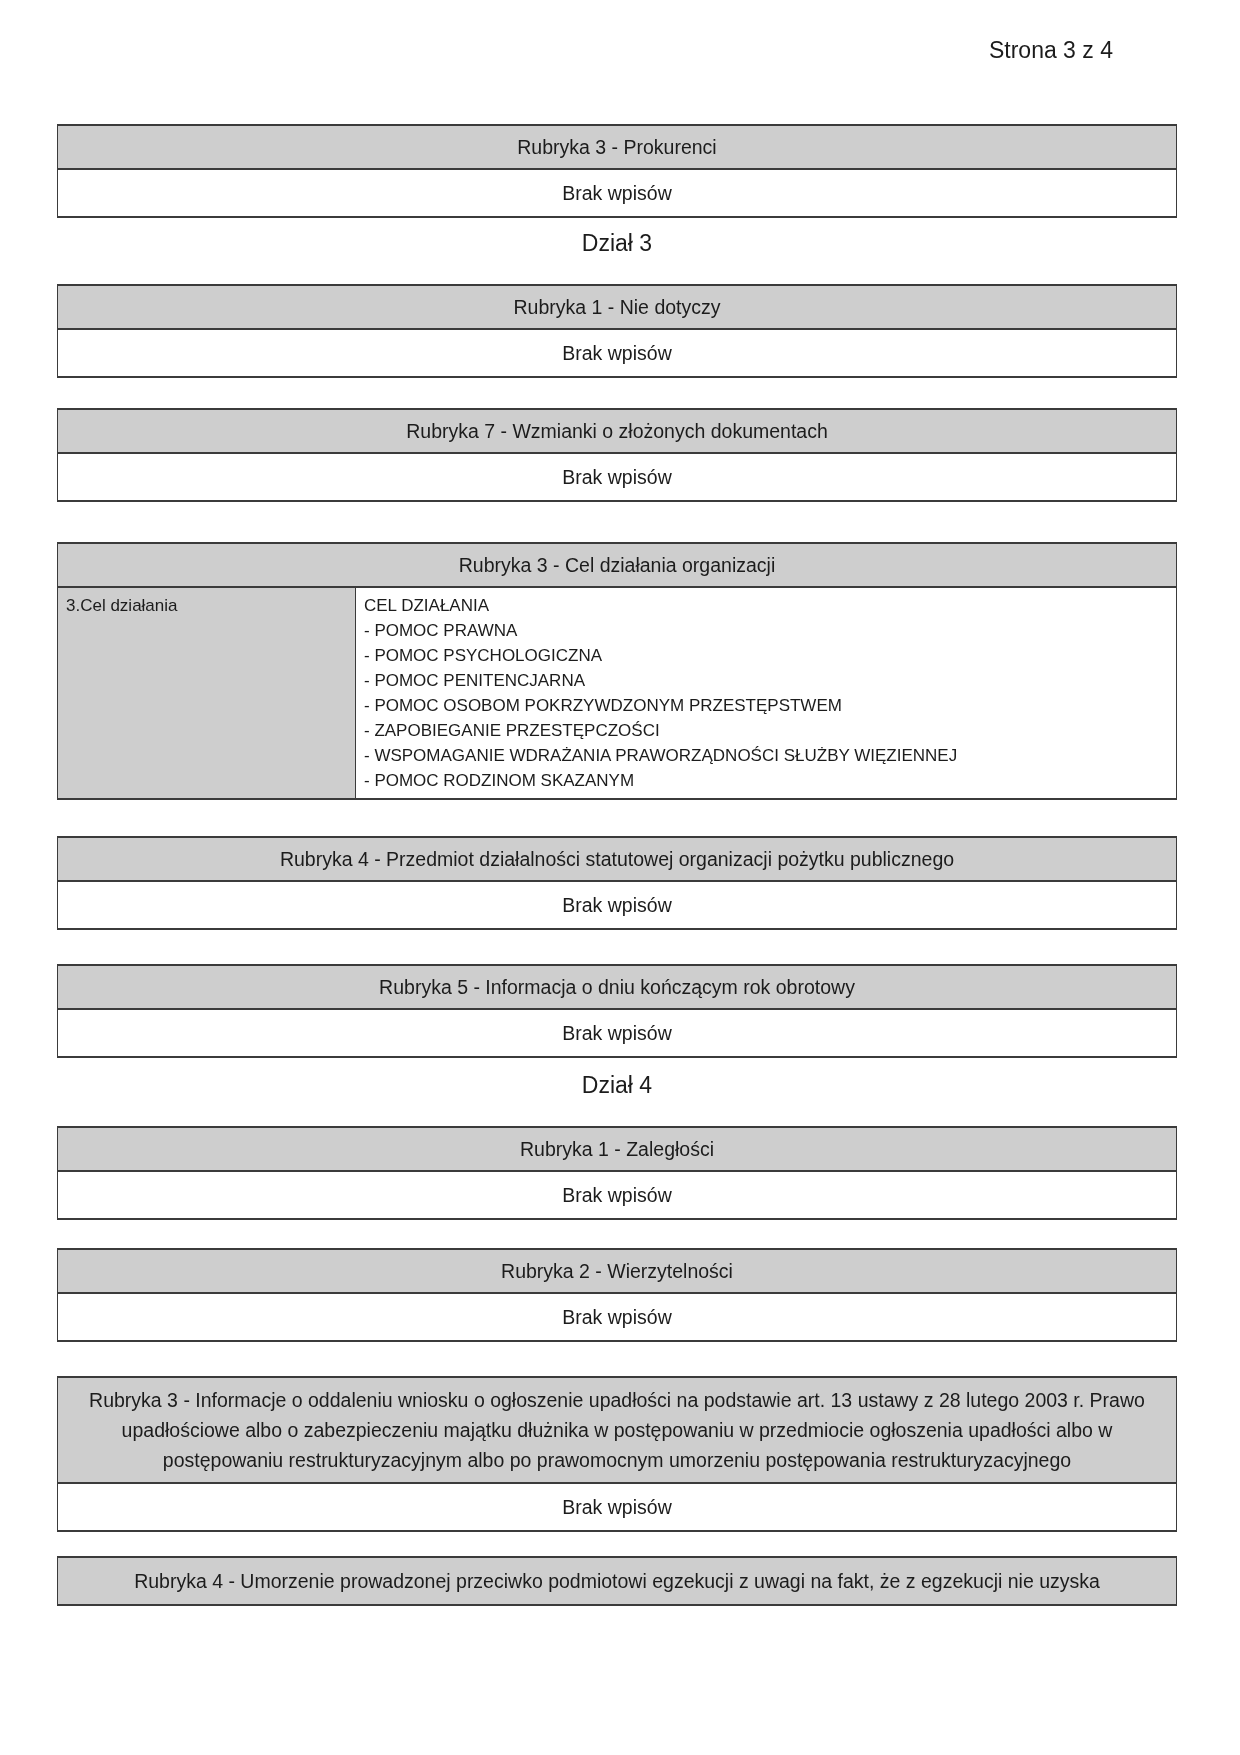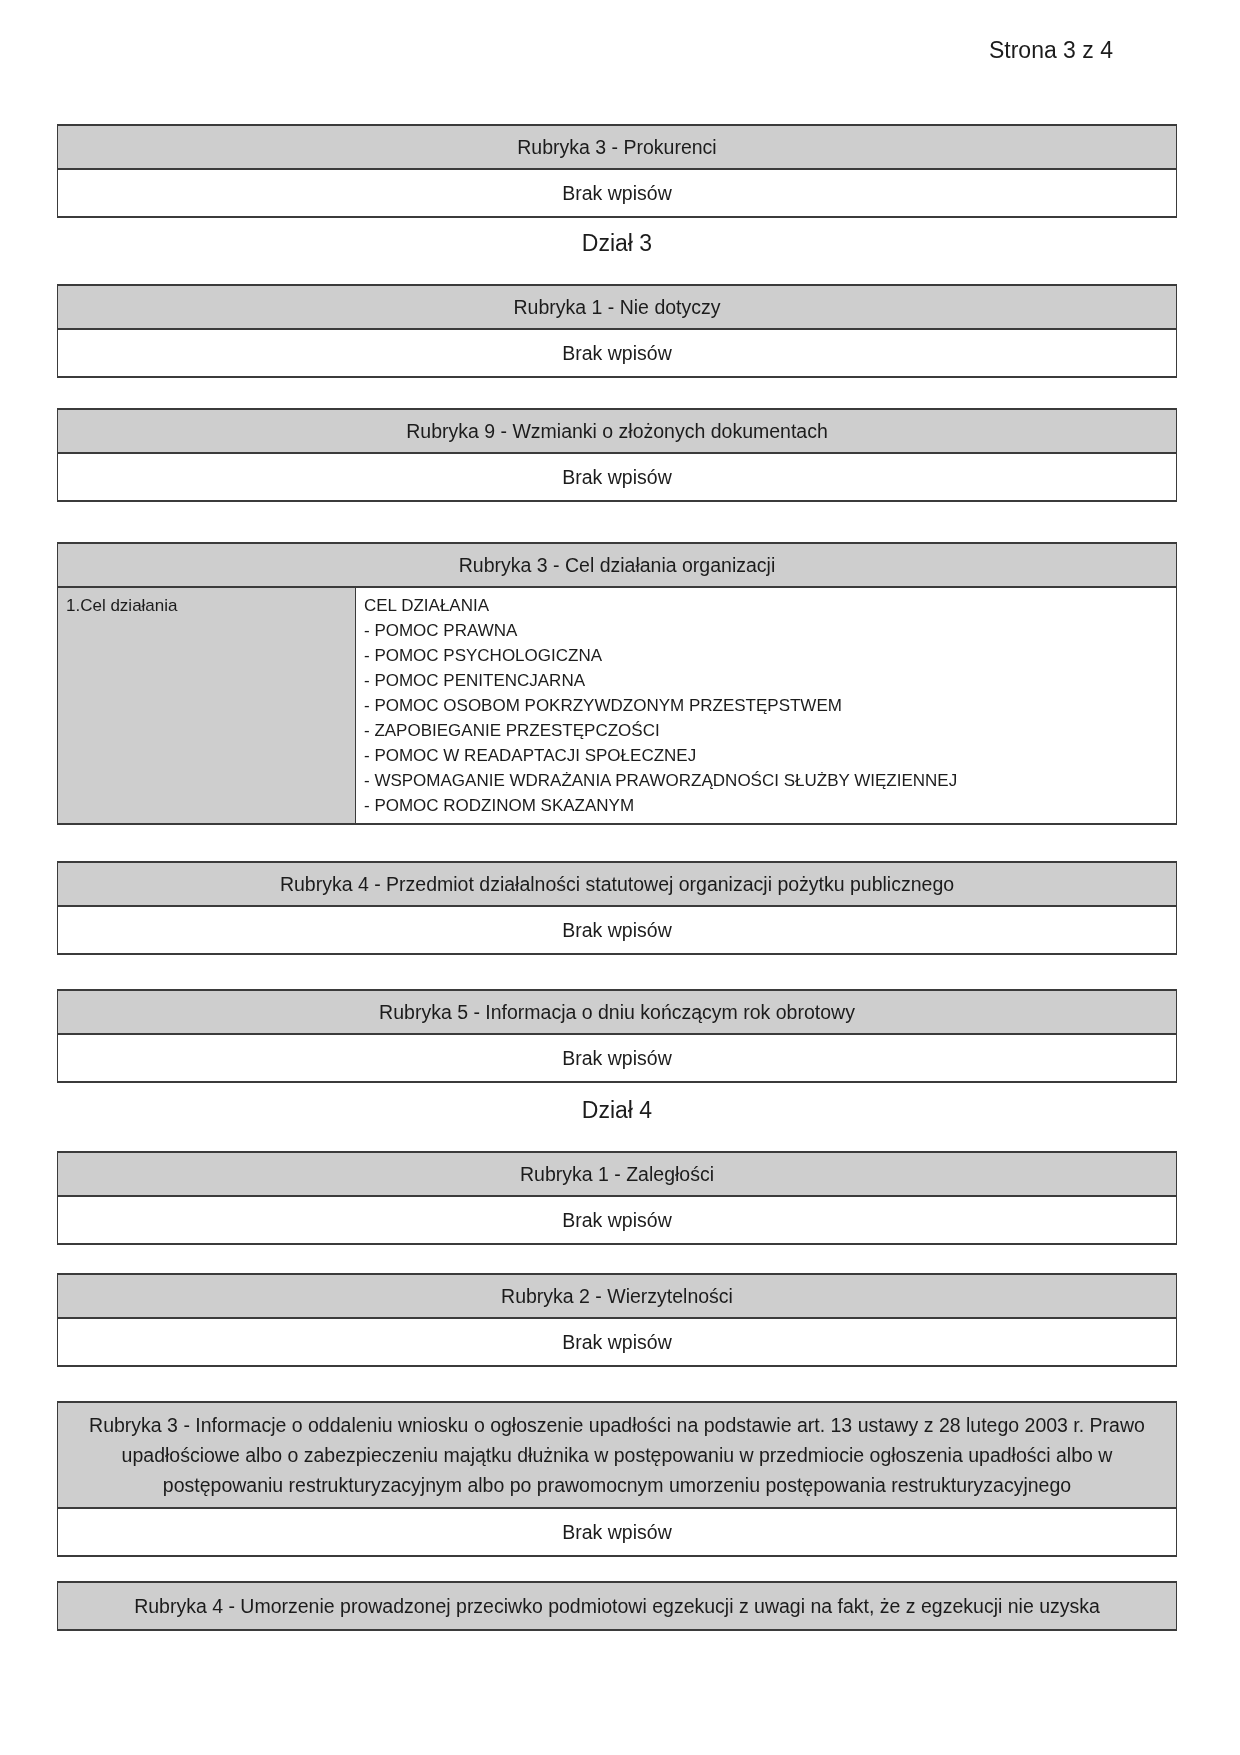--- a/index.html
+++ b/index.html
@@ -52,35 +52,34 @@
       <div class="tbl b0">
         <div class="tbl-title">Rubryka 3 - Prokurenci</div>
         <div class="tbl-empty">Brak wpisów</div>
       </div>
       <div class="section-heading b1">Dział 3</div>
       <div class="tbl b2">
         <div class="tbl-title">Rubryka 1 - Nie dotyczy</div>
         <div class="tbl-empty">Brak wpisów</div>
       </div>
       <div class="tbl b3">
-        <div class="tbl-title">Rubryka 9 - Wzmianki o złożonych dokumentach</div>
+        <div class="tbl-title">Rubryka 7 - Wzmianki o złożonych dokumentach</div>
         <div class="tbl-empty">Brak wpisów</div>
       </div>
       <div class="tbl b4">
         <div class="tbl-title">Rubryka 3 - Cel działania organizacji</div>
         <div class="detail-row">
-          <div class="detail-label">1.Cel działania</div>
+          <div class="detail-label">3.Cel działania</div>
           <div class="detail-value">
             <div class="value-line">CEL DZIAŁANIA</div>
             <div class="value-line">- POMOC PRAWNA</div>
             <div class="value-line">- POMOC PSYCHOLOGICZNA</div>
             <div class="value-line">- POMOC PENITENCJARNA</div>
             <div class="value-line">- POMOC OSOBOM POKRZYWDZONYM PRZESTĘPSTWEM</div>
             <div class="value-line">- ZAPOBIEGANIE PRZESTĘPCZOŚCI</div>
-            <div class="value-line">- POMOC W READAPTACJI SPOŁECZNEJ</div>
             <div class="value-line">- WSPOMAGANIE WDRAŻANIA PRAWORZĄDNOŚCI SŁUŻBY WIĘZIENNEJ</div>
             <div class="value-line">- POMOC RODZINOM SKAZANYM</div>
           </div>
         </div>
       </div>
       <div class="tbl b5">
         <div class="tbl-title">Rubryka 4 - Przedmiot działalności statutowej organizacji pożytku publicznego</div>
         <div class="tbl-empty">Brak wpisów</div>
       </div>
       <div class="tbl b6">

